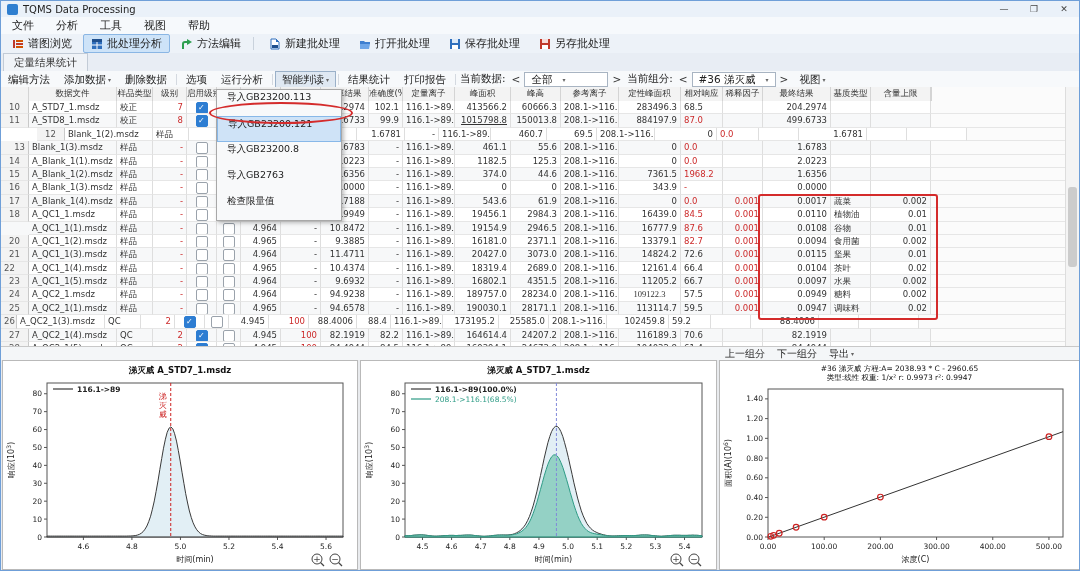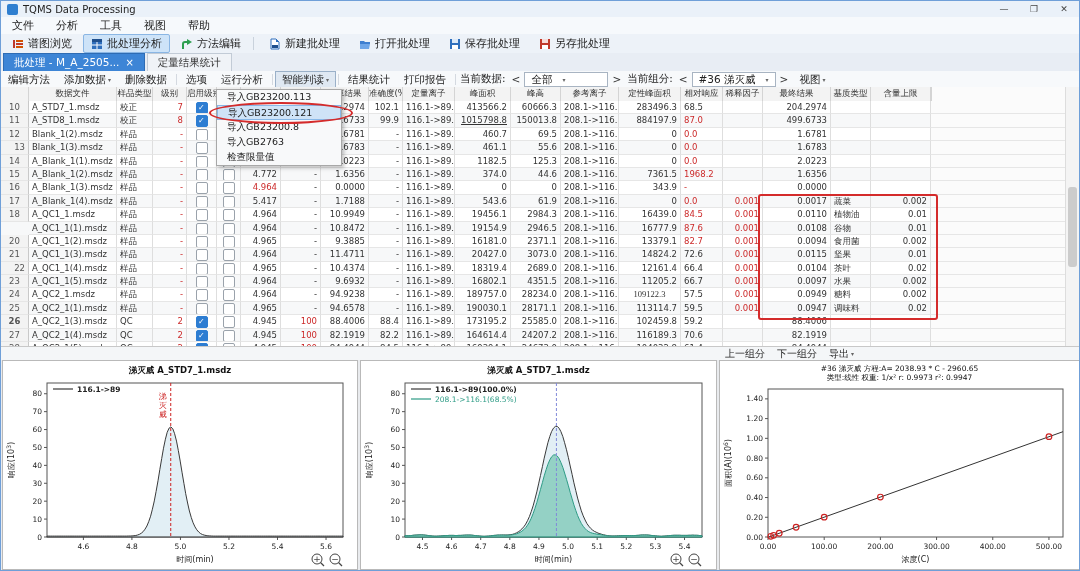--- a/index.html
+++ b/index.html
@@ -44,21 +44,21 @@
   .tc.red{color:#cc2a2a;}
   .tc.rownum{background:#f3f3f3;color:#555;text-align:center;border-right:1px solid #c9c9c9;}
   .cb{width:10px;height:10px;border:1px solid #9aa2ab;background:#fff;border-radius:2px;display:inline-block;position:relative;top:1px;}
   .cb.on{background:#2d7dd2;border-color:#2d7dd2;}
   .cb.on::after{content:"\2713";color:#fff;font-size:8px;position:absolute;left:1.5px;top:-2px;}
   #vscroll{position:absolute;right:0;top:0;bottom:0;width:13px;background:#f4f4f4;border-left:1px solid #ddd;}
   #vscroll .thumb{position:absolute;left:2px;right:2px;top:100px;height:80px;background:#cccccc;border-radius:3px;}
   #redbox{position:absolute;left:757px;top:107px;width:176px;height:122px;border:2px solid #d42b2b;border-radius:3px;pointer-events:none;}
   
   #ctxmenu{position:absolute;left:215px;top:2px;width:124px;background:#f8f9fa;border:1px solid #a8a8a8;box-shadow:2px 2px 4px rgba(0,0,0,.25);font-size:9.5px;z-index:5;}
-  .mi{height:15px;line-height:14.6px;padding-left:10px;white-space:nowrap;}
+  .mi{height:26px;line-height:14.6px;padding-left:10px;white-space:nowrap;}
   .mi.hl{background:#cfe3f7;border:1px solid #88b8e8;box-sizing:border-box;}
   #redellipse{position:absolute;left:208px;top:15px;width:140px;height:18px;border:2px solid #d42b2b;border-radius:50%;z-index:6;pointer-events:none;}
   
   #chartbar{position:absolute;left:0;top:345px;width:100%;height:14px;background:#f4f6f8;border-top:1px solid #c8c8c8;border-bottom:1px solid #d0d0d0;display:flex;align-items:center;font-size:10px;}
   .cbl{padding:0 6px;display:flex;gap:2px;align-items:center;line-height:12px;}
   .cbl.toggle{border:1px solid #bbb;background:#f4f4f4;padding:0 4px;margin:0 1px;}
   .cbl.toggle.on{border-color:#4a90d9;background:#eaf3fc;}
   .cbl.disabled{color:#9a9a9a;}
   #rightbar{position:absolute;left:718px;top:0;height:100%;display:flex;align-items:center;}
   
@@ -153,24 +153,20 @@
           <svg width="12" height="12">
             <rect x="1" y="1" width="10" height="10" fill="#c0392b"></rect>
             <rect x="3" y="1" width="6" height="4" fill="#f6dcda"></rect>
             <rect x="3" y="7" width="6" height="4" fill="#fff"></rect>
           </svg>
         </span>
         <span>另存批处理</span>
       </div>
     </div>
   <div id="tabrow">
-      <div class="tab active">
-        <span>批处理 - M_A_2505...</span>
-        <span class="tabclose">×</span>
-      </div>
       <div class="tab">
         <span>定量结果统计</span>
       </div>
     </div>
   <div id="actionbar">
       <div class="abtn">
         <span>编辑方法</span>
       </div>
       <div class="abtn">
         <span>添加数据</span>
@@ -284,21 +280,21 @@
           <div class="tc" style="width: 58px; text-align: center;">208.1-&gt;116.1</div>
           <div class="tc" style="width: 62px; text-align: right;">884197.9</div>
           <div class="tc red" style="width: 42px; text-align: left;">87.0</div>
           <div class="tc" style="width: 40px; text-align: right;"></div>
           <div class="tc" style="width: 68px; text-align: right;">499.6733</div>
           <div class="tc" style="width: 40px; text-align: left;"></div>
           <div class="tc" style="width: 60px; text-align: right;"></div>
           <div class="tc" style="flex: 1 1 0%; background: rgb(251, 251, 251);"></div>
         </div>
         <div class="trow">
-          <div class="tc rownum" style="width: 28px; text-align: center;">12</div>
+          <div class="tc rownum" style="width: 28px; text-align: center; margin-left: 36px;">12</div>
           <div class="tc" style="width: 88px; text-align: left;">Blank_1(2).msdz</div>
           <div class="tc" style="width: 36px; text-align: left;">样品</div>
           <div class="tc red" style="width: 34px; text-align: right;">-</div>
           <div class="tc" style="width: 30px; text-align: center;"><span class="cb"></span></div>
           <div class="tc" style="width: 24px; text-align: center;"><span class="cb"></span></div>
           <div class="tc" style="width: 40px; text-align: right;"></div>
           <div class="tc" style="width: 40px; text-align: right;"></div>
           <div class="tc" style="width: 48px; text-align: right;">1.6781</div>
           <div class="tc" style="width: 34px; text-align: right;">-</div>
           <div class="tc" style="width: 52px; text-align: center;">116.1-&gt;89.0</div>
@@ -514,21 +510,21 @@
           <div class="tc" style="width: 58px; text-align: center;">208.1-&gt;116.1</div>
           <div class="tc" style="width: 62px; text-align: right;">14824.2</div>
           <div class="tc" style="width: 42px; text-align: left;">72.6</div>
           <div class="tc red" style="width: 40px; text-align: right;">0.001</div>
           <div class="tc" style="width: 68px; text-align: right;">0.0115</div>
           <div class="tc" style="width: 40px; text-align: left;">坚果</div>
           <div class="tc" style="width: 60px; text-align: right;">0.01</div>
           <div class="tc" style="flex: 1 1 0%; background: rgb(251, 251, 251);"></div>
         </div>
         <div class="trow">
-          <div class="tc rownum" style="width: 28px; text-align: right;">22</div>
+          <div class="tc rownum" style="width: 28px; text-align: left;">22</div>
           <div class="tc" style="width: 88px; text-align: left;">A_QC1_1(4).msdz</div>
           <div class="tc" style="width: 36px; text-align: left;">样品</div>
           <div class="tc red" style="width: 34px; text-align: right;">-</div>
           <div class="tc" style="width: 30px; text-align: center;"><span class="cb"></span></div>
           <div class="tc" style="width: 24px; text-align: center;"><span class="cb"></span></div>
           <div class="tc" style="width: 40px; text-align: right;">4.965</div>
           <div class="tc" style="width: 40px; text-align: right;">-</div>
           <div class="tc" style="width: 48px; text-align: right;">10.4374</div>
           <div class="tc" style="width: 34px; text-align: right;">-</div>
           <div class="tc" style="width: 52px; text-align: center;">116.1-&gt;89.0</div>
@@ -606,21 +602,21 @@
           <div class="tc" style="width: 58px; text-align: center;">208.1-&gt;116.1</div>
           <div class="tc" style="width: 62px; text-align: right;">113114.7</div>
           <div class="tc" style="width: 42px; text-align: left;">59.5</div>
           <div class="tc red" style="width: 40px; text-align: right;">0.001</div>
           <div class="tc" style="width: 68px; text-align: right;">0.0947</div>
           <div class="tc" style="width: 40px; text-align: left;">调味料</div>
           <div class="tc" style="width: 60px; text-align: right;">0.02</div>
           <div class="tc" style="flex: 1 1 0%; background: rgb(251, 251, 251);"></div>
         </div>
         <div class="trow">
-          <div class="tc rownum" style="width: 28px; text-align: center; font-weight: bold;">26</div>
+          <div class="tc rownum" style="width: 16px; text-align: right;">26</div>
           <div class="tc" style="width: 88px; text-align: left;">A_QC2_1(3).msdz</div>
           <div class="tc" style="width: 36px; text-align: left;">QC</div>
           <div class="tc red" style="width: 34px; text-align: right;">2</div>
           <div class="tc" style="width: 30px; text-align: center;"><span class="cb on"></span></div>
           <div class="tc" style="width: 24px; text-align: center;"><span class="cb"></span></div>
           <div class="tc" style="width: 40px; text-align: right;">4.945</div>
           <div class="tc red" style="width: 40px; text-align: right;">100</div>
           <div class="tc" style="width: 48px; text-align: right;">88.4006</div>
           <div class="tc" style="width: 34px; text-align: right;">88.4</div>
           <div class="tc" style="width: 52px; text-align: center;">116.1-&gt;89.0</div>

